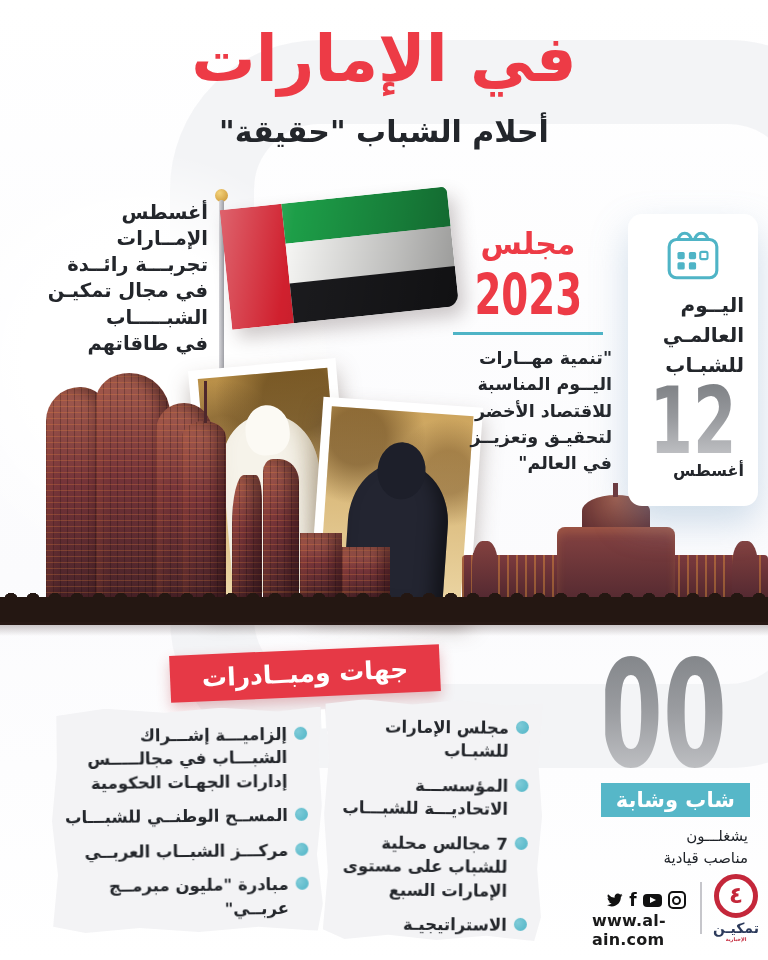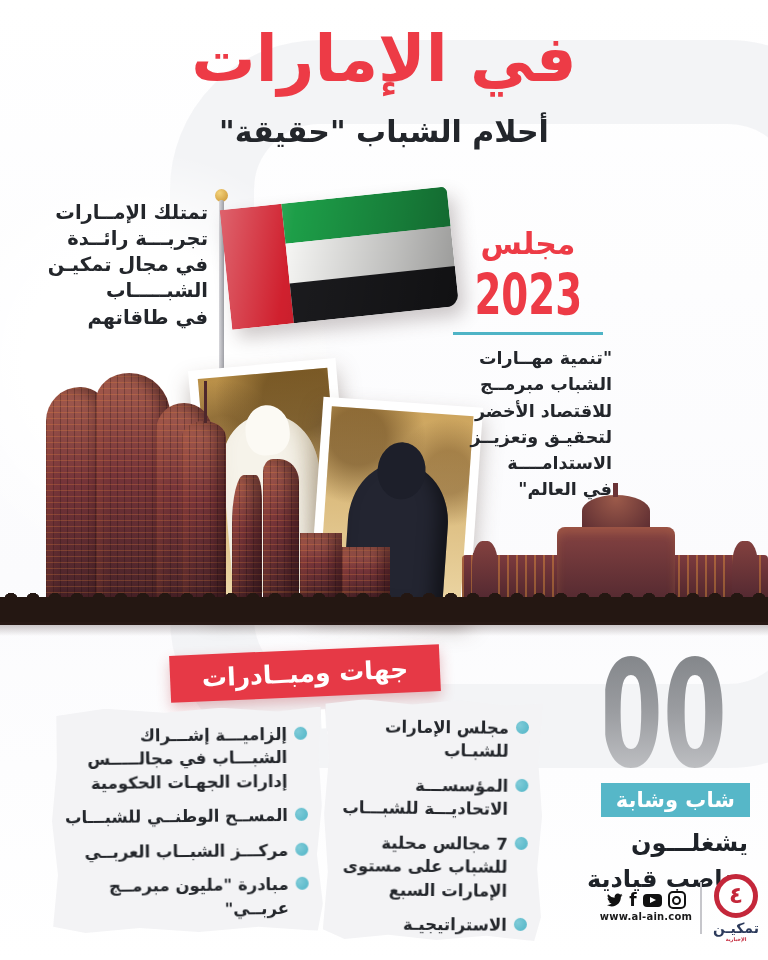--- a/index.html
+++ b/index.html
@@ -128,52 +128,52 @@
     background:radial-gradient(circle at 30% 35%,#7fcbd8,#4FB4C6);}
   .item-text{color:#23262B;font-size:16.5px;font-weight:700;line-height:1.42;text-align:right;}
 
   .stat{top:640px;left:568px;width:196px;z-index:12;direction:rtl;text-align:right;}
   .stat-number{display:block;text-align:center;font-size:148px;font-weight:800;line-height:1.02;
     transform:scaleX(.62);transform-origin:center;
     background:linear-gradient(180deg,#808387 4%,#9b9da1 48%,#cbccCF 100%);
     -webkit-background-clip:text;background-clip:text;color:transparent;}
   .stat-badge{display:inline-block;background:#56B7C8;color:#fff;font-size:21px;font-weight:800;
     padding:5px 15px;margin:-8px 14px 0 0;}
-  .stat-caption{color:#1E2228;font-size:24px;font-weight:700;line-height:1.5;padding:8px 16px 0 0;}
+  .stat-caption{color:#1E2228;font-size:15px;font-weight:400;line-height:1.5;padding:8px 16px 0 0;}
 
   
   .social-row{top:891px;left:603px;width:86px;display:flex;justify-content:center;align-items:center;gap:6px;z-index:12;}
   .ic{display:inline-flex;align-items:center;justify-content:center;}
   .ic-fb{font-weight:800;font-size:17px;color:#111;line-height:1;}
   .ic-yt{width:19px;height:13px;background:#111;border-radius:4px;position:relative;}
   .ic-yt::after{content:"";position:absolute;left:7px;top:3.5px;border-left:6px solid #fff;border-top:3px solid transparent;border-bottom:3px solid transparent;}
   .ic-ig{width:14px;height:14px;border:2px solid #111;border-radius:5px;position:relative;}
   .ic-ig::after{content:"";position:absolute;left:2.5px;top:2.5px;width:5px;height:5px;border:2px solid #111;border-radius:50%;}
-  .site-url{top:911px;left:592px;width:108px;text-align:center;font-size:10px;font-weight:800;color:#1a1a1a;letter-spacing:.2px;z-index:12;}
+  .site-url{top:911px;left:592px;width:108px;text-align:left;font-size:16px;font-weight:800;color:#1a1a1a;letter-spacing:.2px;z-index:12;}
   .footer-divider{top:882px;left:700px;width:2px;height:52px;background:#c6c6cb;z-index:12;}
   .logo{top:874px;left:710px;width:52px;text-align:center;z-index:12;}
   .logo-mark{width:34px;height:34px;margin:0 auto;border:5px solid #C4273A;border-radius:50%;
     display:flex;align-items:center;justify-content:center;background:#fff;}
   .logo-mark span{color:#C4273A;font-size:23px;font-weight:800;line-height:1;margin-top:-2px;}
   .logo-name{color:#2C3A5B;font-size:14px;font-weight:800;margin-top:2px;direction:rtl;}
   .logo-sub{color:#C4273A;font-size:5px;font-weight:700;direction:rtl;}
 </style>
 </head>
 <body>
 
 <div class="canvas">
 
   <div class="abs watermark"></div>
   <div class="abs glow-left"></div>
 
   <div class="abs title">في الإمارات</div>
   <div class="abs subtitle">أحلام الشباب "حقيقة"</div>
 
   <div class="abs intro">
-    <div>تمتلك الإمــارات</div>
+    <div>أغسطس الإمــارات</div>
     <div>تجربـــة رائــدة</div>
     <div>في مجال تمكيـن</div>
     <div>الشبـــــاب</div>
     <div>في طاقاتهم</div>
   </div>
 
   <div class="abs flag-ball"></div>
   <div class="abs flag-pole"></div>
   <div class="abs flag">
     <div class="hoist"></div>
@@ -217,28 +217,46 @@
     <div class="abs treeline"></div>
   </div>
   <div class="abs ground-shadow"></div>
 
   <div class="abs topic">
     <div class="topic-label">مجلس</div>
     <div><span class="topic-year">2023</span></div>
     <div class="topic-divider"></div>
     <div class="topic-quote">
       <div>"تنمية مهــارات</div>
-      <div>الشباب مبرمــج</div>
+      <div>اليــوم المناسبة</div>
       <div>للاقتصاد الأخضر</div>
       <div>لتحقيـق وتعزيــز</div>
-      <div>الاستدامــــة</div>
       <div>في العالم"</div>
     </div>
   </div>
 
+  <div class="abs day-card">
+    <svg class="cal-icon" width="58" height="54" viewBox="0 0 56 52">
+      <rect x="5" y="11" width="46" height="37" rx="7" fill="none" stroke="#4FB4C6" stroke-width="3"></rect>
+      <path d="M14 11 a6 6 0 0 1 12 0" fill="none" stroke="#4FB4C6" stroke-width="3"></path>
+      <path d="M30 11 a6 6 0 0 1 12 0" fill="none" stroke="#4FB4C6" stroke-width="3"></path>
+      <rect x="13" y="23" width="7" height="7" rx="1.5" fill="#4FB4C6"></rect>
+      <rect x="24" y="23" width="7" height="7" rx="1.5" fill="#4FB4C6"></rect>
+      <rect x="35" y="23" width="7" height="7" rx="1.5" fill="none" stroke="#4FB4C6" stroke-width="2"></rect>
+      <rect x="13" y="33" width="7" height="7" rx="1.5" fill="#4FB4C6"></rect>
+      <rect x="24" y="33" width="7" height="7" rx="1.5" fill="#4FB4C6"></rect>
+    </svg>
+    <div class="day-title">
+      <div>اليــوم</div>
+      <div>العالمـي</div>
+      <div>للشبـاب</div>
+    </div>
+    <div><span class="day-number">12</span></div>
+    <div class="day-month">أغسطس</div>
+  </div>
 
   <div class="abs badge-red">جهات ومبــادرات رائـدة</div>
 
   <div class="abs paper paper-left">
     <div class="item">
       <span class="bullet"></span>
       <span class="item-text">إلزاميـــة إشـــراك الشبـــاب في مجالـــــس إدارات الجهـات الحكومية</span>
     </div>
     <div class="item">
       <span class="bullet"></span>

